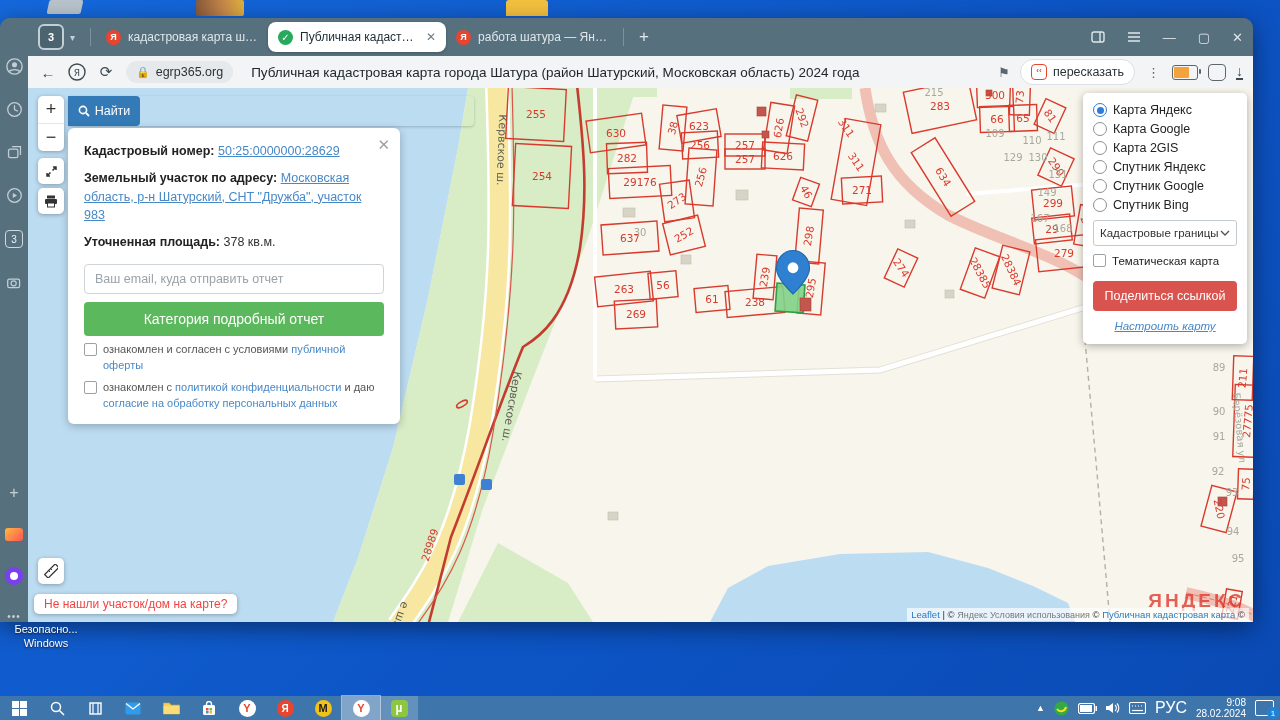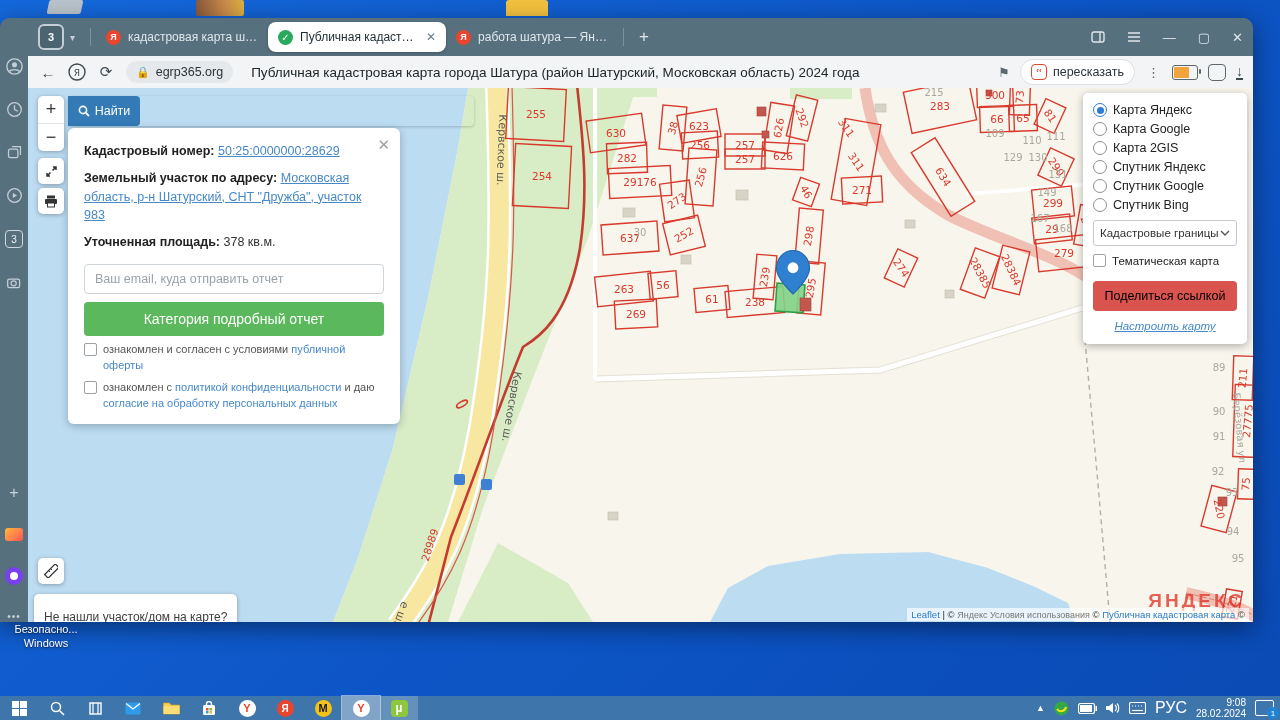--- a/index.html
+++ b/index.html
@@ -95,24 +95,24 @@
   .sqbtn{position:absolute;left:10px;width:26px;height:26px;background:#fff;border-radius:5px;box-shadow:0 1px 4px rgba(0,0,0,.3);
          display:flex;align-items:center;justify-content:center;color:#333;}
   .mapopts{position:absolute;right:6px;top:5px;width:144px;background:#fff;border-radius:5px;box-shadow:0 2px 8px rgba(0,0,0,.3);
            padding:10px 10px 12px;font-size:12.5px;color:#222;}
   .radio-row{display:flex;align-items:center;gap:6px;margin-bottom:5px;}
   .radio{width:12px;height:12px;border:1px solid #8a9095;border-radius:50%;flex:0 0 12px;position:relative;background:#fff;}
   .radio.checked{border-color:#2e7cd6;}
   .radio.checked:after{content:"";position:absolute;left:2.5px;top:2.5px;width:7px;height:7px;border-radius:50%;background:#2e7cd6;}
   .sel{border:1px solid #c4c9cd;border-radius:3px;height:24px;display:flex;align-items:center;justify-content:space-between;
        padding:0 6px;font-size:11.5px;color:#333;margin:8px 0;}
-  .redbtn{width:100%;background:#d9534f;color:#000000;border:none;border-radius:4px;height:30px;font-size:12.5px;font-family:inherit;margin-top:9px;}
+  .redbtn{width:100%;background:#d9534f;color:#ffffff;border:none;border-radius:4px;height:30px;font-size:12.5px;font-family:inherit;margin-top:9px;}
   .cfg{display:block;text-align:center;color:#4788c7;font-size:11.5px;text-decoration:underline;margin-top:9px;font-style:italic;}
   .notfound{position:absolute;left:6px;top:506px;background:#fff;border-radius:5px;box-shadow:0 1px 4px rgba(0,0,0,.3);
-            padding:16px 10px;font-size:12px;color:#404040;}
+            padding:3px 10px;font-size:12px;color:#ef4444;}
   .attribution{position:absolute;right:4px;bottom:1px;font-size:9.5px;color:#333;background:rgba(255,255,255,.65);padding:1px 4px;white-space:nowrap;}
   .attribution .blue{color:#2a7cc4;}
   .attribution .gray{color:#777;font-size:9px;}
   .watermark{position:absolute;right:8px;bottom:10px;color:#e03b30;font-weight:bold;font-size:19px;letter-spacing:3px;opacity:.8;}
   
   .taskbar{position:absolute;left:0;bottom:0;width:1280px;height:24px;background:#3e76ab;display:flex;align-items:center;z-index:5;}
   .tb-item{width:38px;height:24px;display:flex;align-items:center;justify-content:center;flex:0 0 38px;}
   .tb-item.active{background:rgba(255,255,255,.35);outline:1px solid rgba(255,255,255,.5);}
   .tb-item.active2{background:rgba(255,255,255,.2);}
   .circ{width:17px;height:17px;border-radius:50%;display:flex;align-items:center;justify-content:center;font-weight:bold;}

